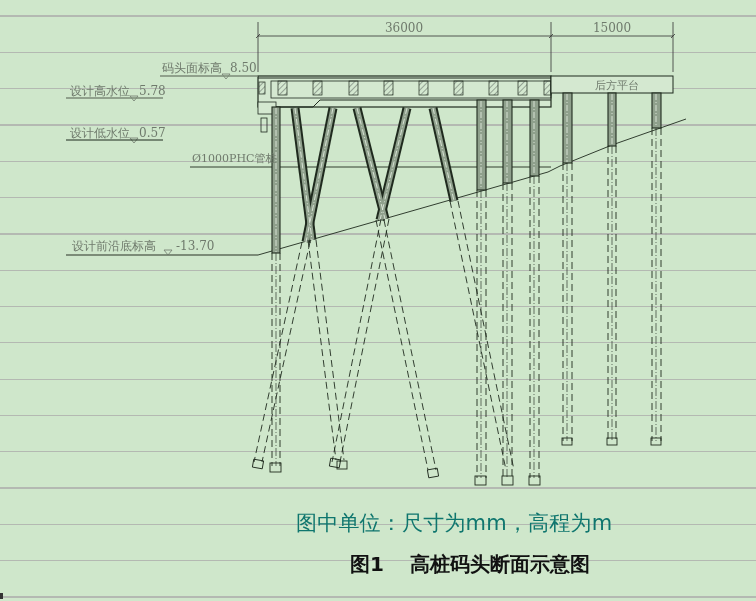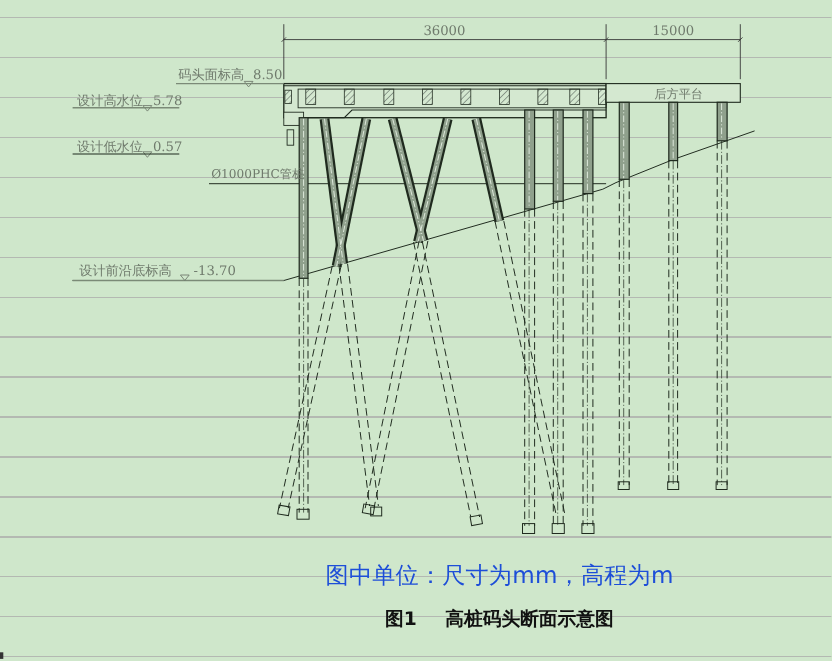--- a/index.html
+++ b/index.html
@@ -11,26 +11,26 @@
   }
   .ruled {
     position: absolute; left: 0; top: 0; width: 756px; height: 601px;
     background-image: repeating-linear-gradient(to bottom, transparent 0px, transparent 15.5px, #b4b9b2 15.5px, #b4b9b2 16.8px, transparent 16.8px, transparent 36.3px);
     background-position: 0 0;
   }
   svg.drawing { position: absolute; left: 0; top: 0; }
   .cad-text { font-family: "DejaVu Serif", serif; fill: #6f7a6c; }
   .caption {
     position: absolute; left: 296px; top: 509px;
-    font-size: 21px; color: #1d4ed8;
+    font-size: 21px; color: #0f766e;
     font-family: "DejaVu Sans", sans-serif; letter-spacing: 0.2px;
   }
   .title {
     position: absolute; left: 350px; top: 551px;
-    font-size: 17px; font-weight: bold; color: #111;
+    font-size: 20px; font-weight: bold; color: #111;
     font-family: "DejaVu Sans", sans-serif;
   }
   .title .num { margin-right: 26px; }
   .corner-mark { position: absolute; left: 0; top: 593px; width: 3px; height: 6px; background: #333; }
 </style>
 </head>
 <body>
 
 <div class="ruled"></div>
 

